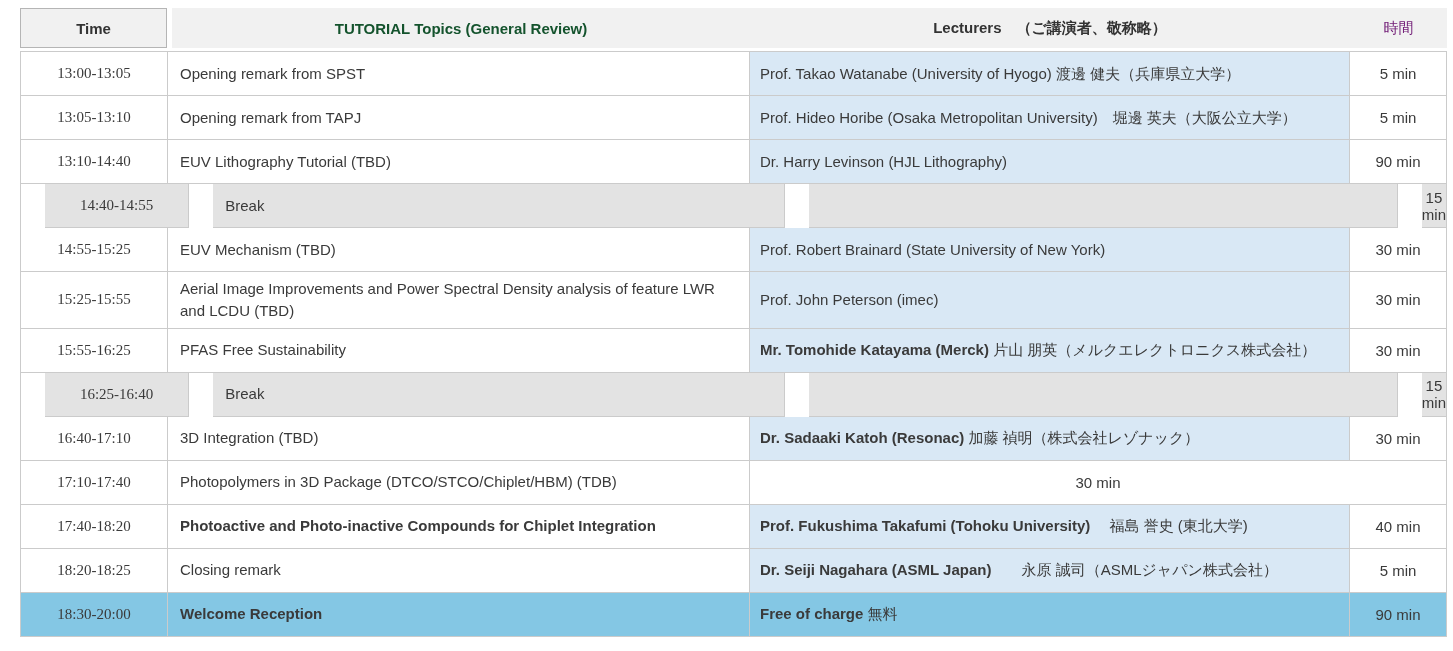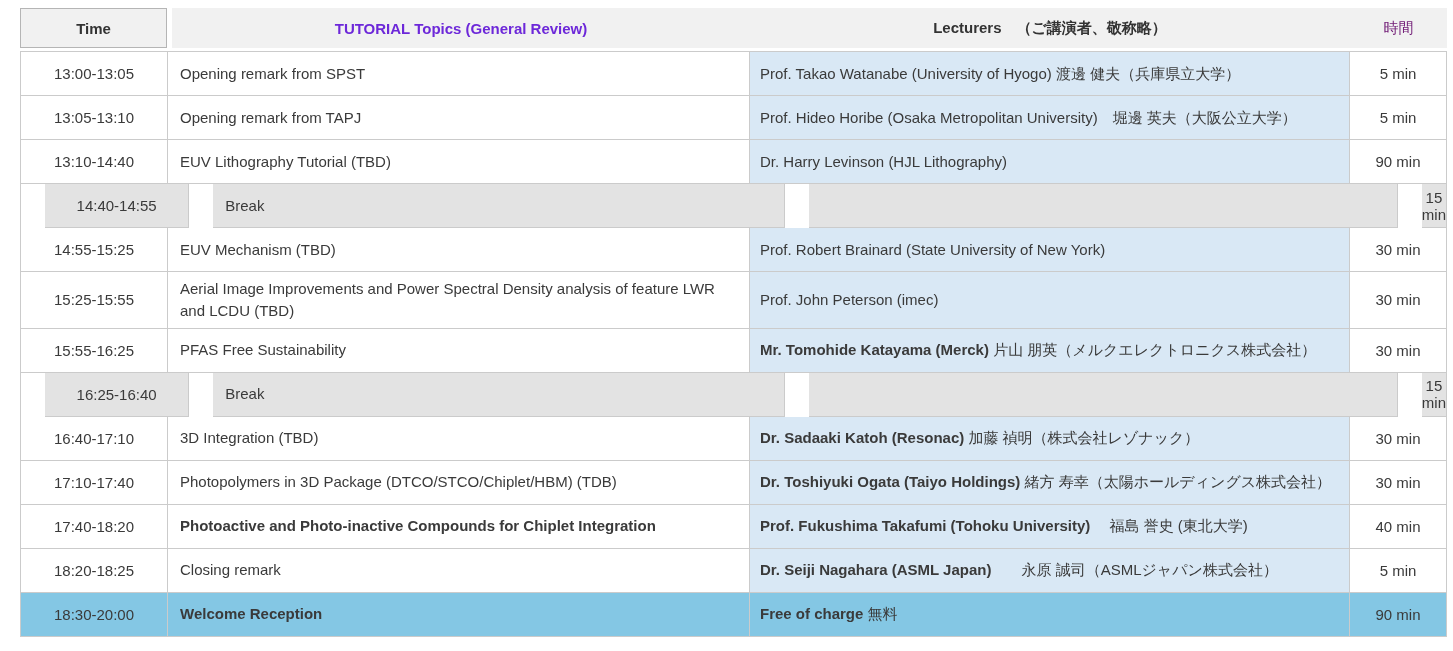--- a/index.html
+++ b/index.html
@@ -17,31 +17,31 @@
     color:var(--text);font-size:15px;
   }
   .schedule{padding:8px 6px 0 20px;}
   
   .header-row{display:flex;gap:5px;margin-bottom:3px;height:40px;}
   .h-time{
     width:147px;background:var(--header-bg);border:1px solid #b5b5b5;
     display:flex;align-items:center;justify-content:center;font-weight:bold;color:#333;
   }
   .h-rest{flex:1;background:var(--header-bg);display:flex;align-items:stretch;}
-  .h-topics{width:578px;display:flex;align-items:center;justify-content:center;font-weight:bold;color:#6d28d9;}
+  .h-topics{width:578px;display:flex;align-items:center;justify-content:center;font-weight:bold;color:#14532d;}
   .h-lect{width:600px;display:flex;align-items:center;justify-content:center;font-weight:bold;color:#333;}
   .h-dur{flex:1;display:flex;align-items:center;justify-content:center;color:#701a75;}
   
   .tbody{border-top:1px solid var(--border);border-left:1px solid var(--border);}
   .row{display:flex;}
   .cell{
     border-right:1px solid var(--border);border-bottom:1px solid var(--border);
     min-height:44px;display:flex;align-items:center;background:#ffffff;
   }
-  .c-time{width:147px;justify-content:center;text-align:center;}
+  .c-time{width:147px;justify-content:center;text-align:center;font-family:Liberation Serif, serif;}
   .c-topic{width:582px;padding:6px 12px;line-height:1.45;}
   .c-lect{width:600px;padding:6px 10px;line-height:1.45;background:var(--lect-bg);}
   .c-dur{flex:1;justify-content:center;text-align:center;}
   .row.break .cell{background:var(--break-bg);margin-left:24px;}
   .row.reception .cell{background:var(--reception-bg);}
   .bold{font-weight:bold;}
   .lect-jp{white-space:pre-wrap;text-align:center;}
   .lect-en{white-space:pre-wrap;}
   .lect-en.bold + .lect-jp{font-weight:normal;}
 </style>
@@ -144,24 +144,20 @@
     <div class="cell c-lect">
           <span class="lect-en bold">Dr. Sadaaki Katoh (Resonac) </span>
           <span class="lect-jp">加藤 禎明（株式会社レゾナック）</span>
         </div>
     <div class="cell c-dur">30 min</div>
   </div>
 
   <div class="row normal">
     <div class="cell c-time">17:10-17:40</div>
     <div class="cell c-topic">Photopolymers in 3D Package (DTCO/STCO/Chiplet/HBM) (TDB)</div>
-    <div class="cell c-lect">
-          <span class="lect-en bold">Dr. Toshiyuki Ogata (Taiyo Holdings) </span>
-          <span class="lect-jp">緒方 寿幸（太陽ホールディングス株式会社）</span>
-        </div>
     <div class="cell c-dur">30 min</div>
   </div>
 
   <div class="row normal">
     <div class="cell c-time">17:40-18:20</div>
     <div class="cell c-topic bold">Photoactive and Photo-inactive Compounds for Chiplet Integration</div>
     <div class="cell c-lect">
           <span class="lect-en bold">Prof. Fukushima Takafumi (Tohoku University) </span>
           <span class="lect-jp">　福島 誉史 (東北大学)</span>
         </div>

